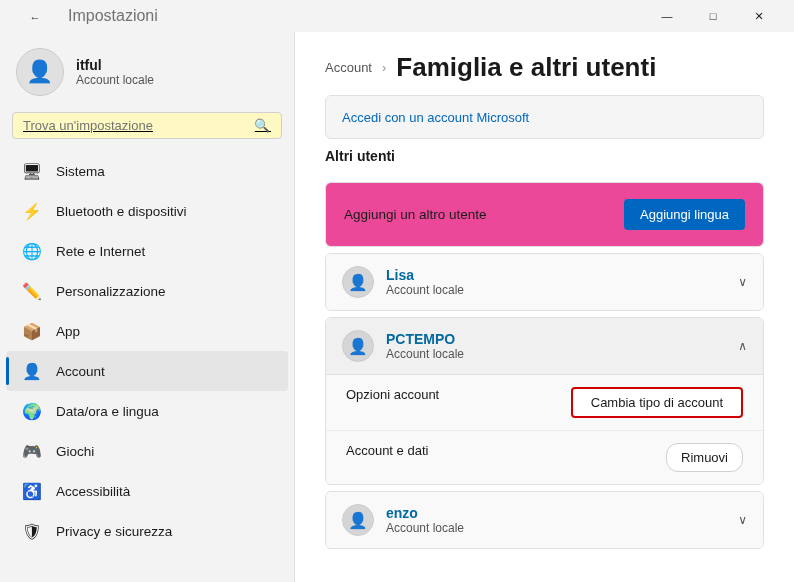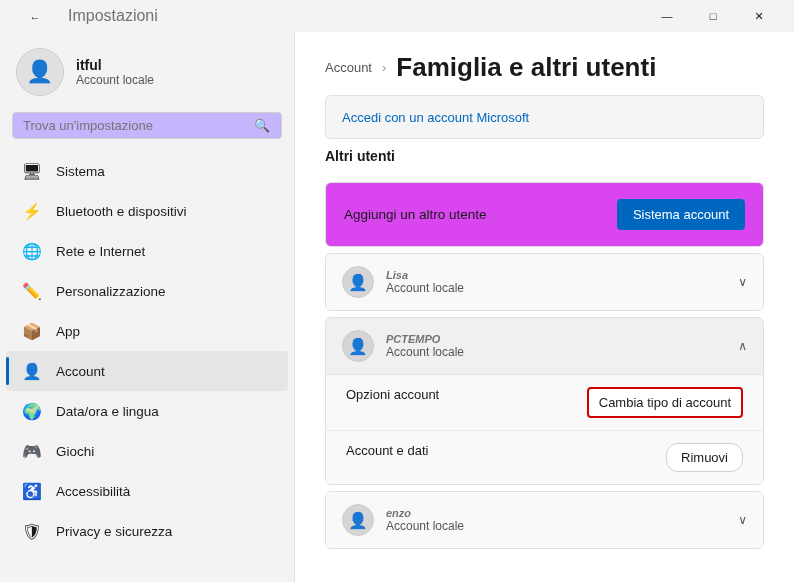--- a/index.html
+++ b/index.html
@@ -91,25 +91,26 @@
     }
     .user-info-type {
       font-size: 12px;
       color: #555;
     }
 
     .search-box {
       margin: 4px 12px 12px 12px;
       display: flex;
       align-items: center;
-      background: #c4b5fd;
+      background: #fef9c3;
       border: 1px solid #d0d0d0;
       border-radius: 4px;
       padding: 5px 10px;
       gap: 20px;
+      text-decoration: underline;
     }
     .search-box input {
       border: none;
       outline: none;
       font-size: 13px;
       background: transparent;
       flex: 1;
       color: #555;
     }
     .search-icon-span {
@@ -207,21 +208,21 @@
     }
 
     .section-title {
       font-size: 14px;
       font-weight: 600;
       color: #1a1a1a;
       margin-bottom: 18px;
     }
 
     .card {
-      background: #d946ef;
+      background: #ec4899;
       border: 1px solid #e0e0e0;
       border-radius: 6px;
       margin-bottom: 6px;
     }
 
     .add-user-row {
       display: flex;
       align-items: center;
       justify-content: space-between;
       padding: 16px 18px;
@@ -268,24 +269,23 @@
       border-radius: 50%;
       background: #d5d5d5;
       display: flex;
       align-items: center;
       justify-content: center;
       color: #666;
       font-size: 16px;
       border: 1px solid #ccc;
     }
     .user-row-name {
-      font-size: 11px;
+      font-size: 14px;
       font-weight: 600;
-      color: #737373;
-      font-style: italic;
+      color: #0369a1;
     }
     .user-row-type {
       font-size: 12px;
       color: #555;
     }
     .chevron-icon {
       font-size: 12px;
       color: #555;
     }
 
@@ -307,21 +307,21 @@
     }
     .option-row:last-child { border-bottom: none; }
     .option-label {
       font-size: 13px;
       color: #1a1a1a;
     }
     .option-btn {
       background: white;
       border: 2px solid #d00000;
       border-radius: 4px;
-      padding: 6px 10px;
+      padding: 6px 18px;
       font-size: 13px;
       cursor: pointer;
       font-family: inherit;
       color: #1a1a1a;
     }
     .option-btn-secondary {
       background: white;
       border: 1px solid #d0d0d0;
       border-radius: 12px;
       padding: 6px 14px;
@@ -429,21 +429,21 @@
 
       <div class="microsoft-link-box">
         <a class="microsoft-link">Accedi con un account Microsoft</a>
       </div>
 
       <div class="section-title">Altri utenti</div>
 
       <div class="card">
         <div class="add-user-row">
           <span class="add-user-label">Aggiungi un altro utente</span>
-          <button class="add-account-btn">Sistema account</button>
+          <button class="add-account-btn">Aggiungi lingua</button>
         </div>
       </div>
 
       <div class="user-card">
         <div class="user-row">
           <div class="user-row-left">
             <div class="user-small-avatar">
               <span>👤</span>
             </div>
             <div>

